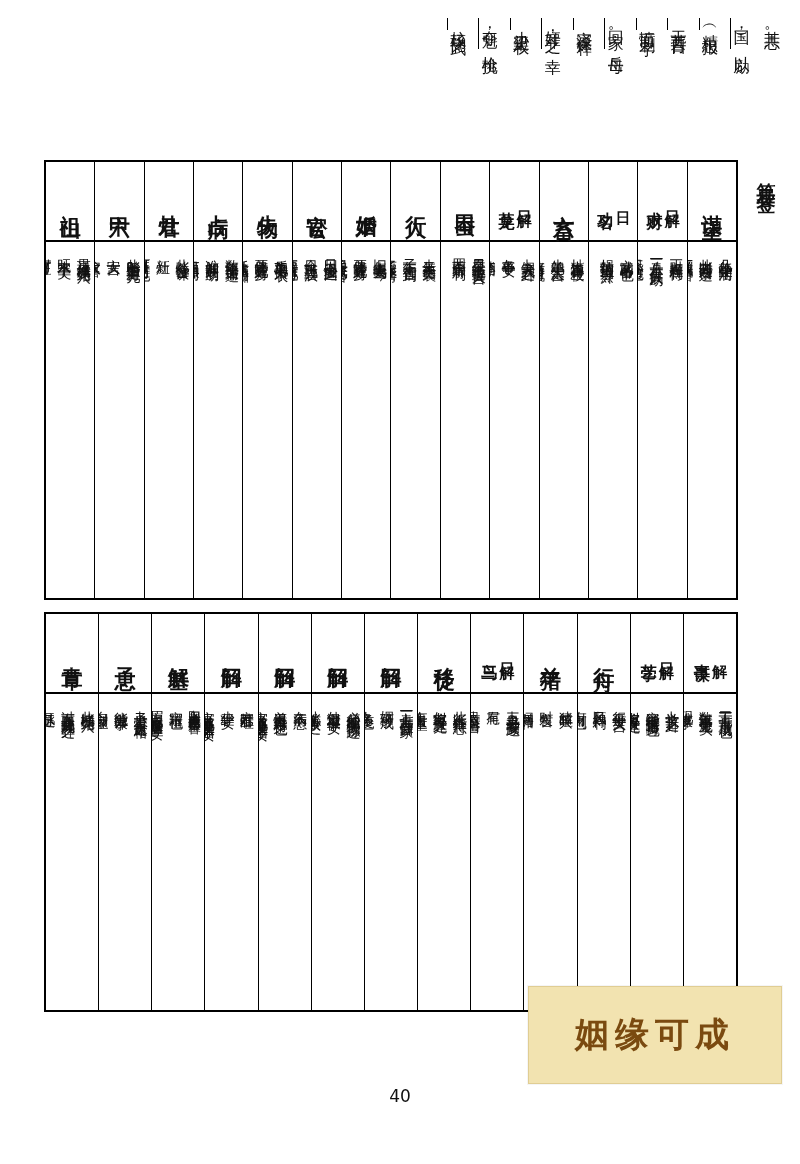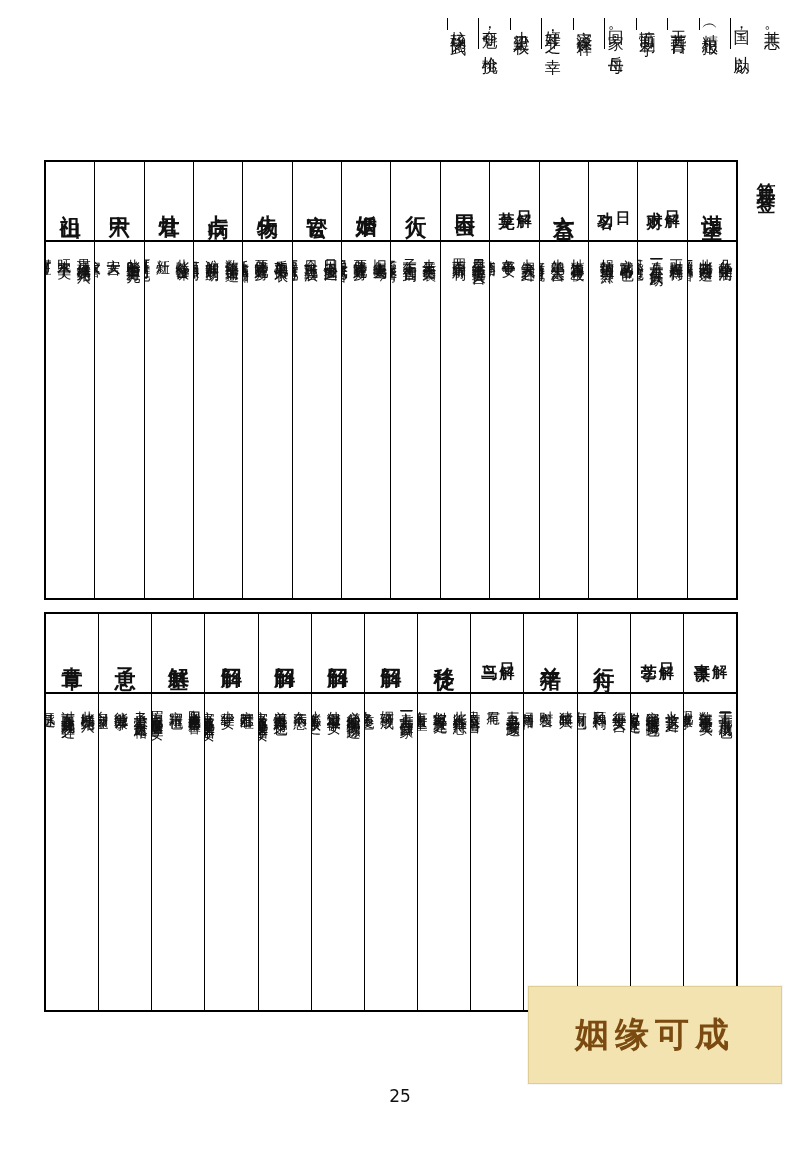--- a/index.html
+++ b/index.html
@@ -438,19 +438,19 @@
           <div class="t">青草</div>
         </div>
         <div class="body">
           <div class="line">此地横龙结穴</div>
           <div class="line">过东面青龙畔就局葬之</div>
           <div class="line">气脉足旺</div>
         </div>
       </div>
     </div>
 
-  <div class="pageno">25</div>
+  <div class="pageno">40</div>
 
   <div class="badge">
     <div class="txt">姻缘可成</div>
   </div>
 
 </div>
 
 </body></html>

